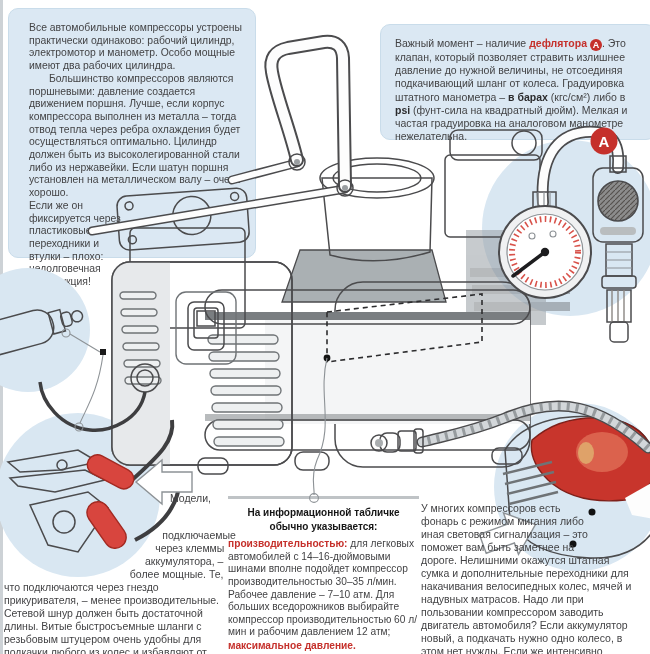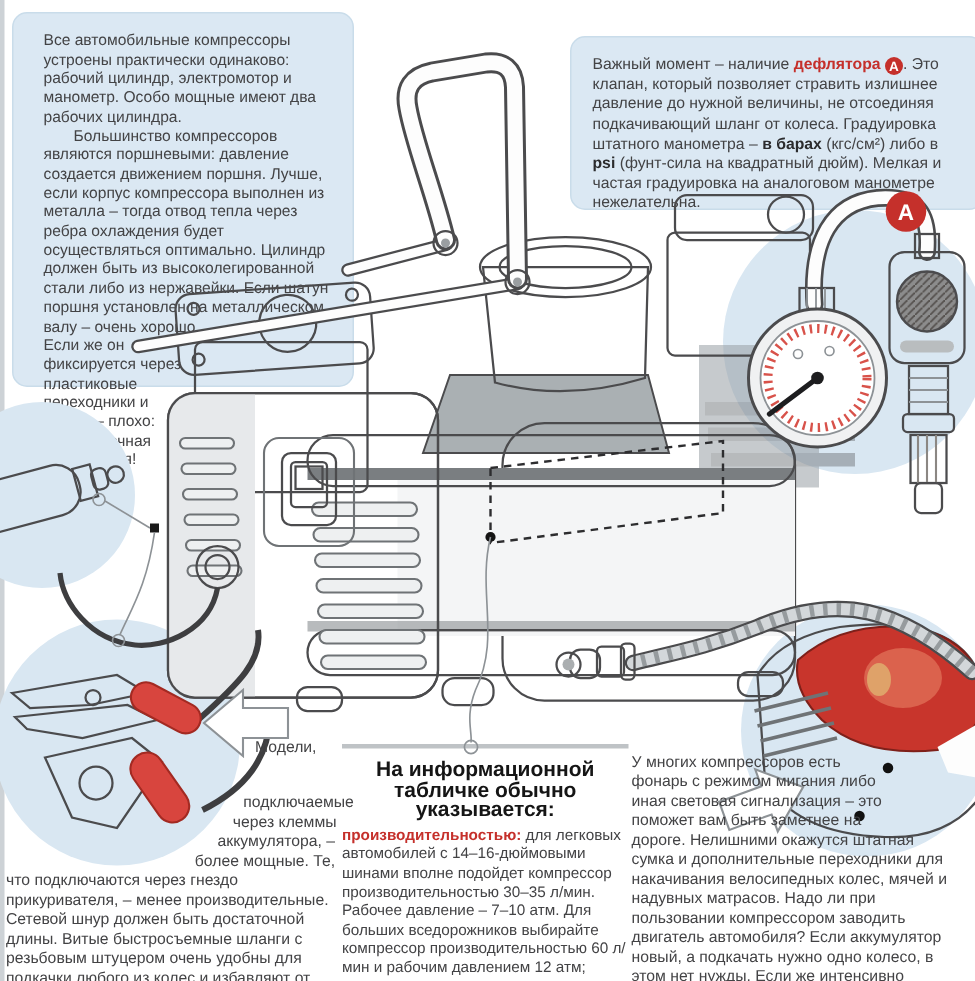--- a/index.html
+++ b/index.html
@@ -1,39 +1,39 @@
 <!DOCTYPE html>
 <html><head>
 <meta charset="utf-8">
 <style>
   html,body{margin:0;padding:0;background:#ffffff;}
   #page{position:relative;width:650px;height:654px;background:#fff;overflow:hidden;
         font-family:"Liberation Sans",sans-serif;color:#434345;}
   .edge-line{position:absolute;left:0;top:0;width:3px;height:654px;background:#cdd2d6;z-index:1;}
   .panel{position:absolute;background:#dbe8f3;border:1px solid #c9dcea;border-radius:10px;z-index:2;}
-  .panel-tl{left:8px;top:8px;width:228px;height:250px;padding:13px 6px 0 20px;box-sizing:border-box;
+  .panel-tl{left:8px;top:8px;width:248px;height:250px;padding:13px 6px 0 20px;box-sizing:border-box;
             font-size:10.4px;line-height:12.7px;}
   .panel-tl p{margin:0;}
   .panel-tl .p2{text-indent:20px;}
   .panel-tl .narrow{width:98px;text-indent:0;}
   .panel-tr{left:380px;top:24px;width:276px;height:116px;padding:12px 12px 0 14px;box-sizing:border-box;
             font-size:10.5px;line-height:13.2px;}
   .red{color:#c5302b;font-weight:bold;}
   .bold{font-weight:bold;color:#2b2b2d;}
   .badge{display:inline-block;width:12px;height:12px;border-radius:50%;background:#c5302b;color:#fff;
          font-size:9px;font-weight:bold;text-align:center;line-height:12px;vertical-align:-1px;}
   svg#art{position:absolute;left:0;top:0;z-index:5;pointer-events:none;}
   .note{position:absolute;z-index:6;font-size:10.5px;line-height:13px;color:#434345;}
   .note-models{left:4px;top:492px;width:232px;}
   .fl-l{float:left;width:170px;height:86px;shape-outside:circle(92px at 74px 0px);}
   .note-lamp{left:421px;top:502px;width:227px;}
   .fl-r{float:right;width:118px;height:70px;shape-outside:circle(92px at 157px -15px);}
   .spec{position:absolute;left:228px;top:496px;width:191px;z-index:4;border-top:3px solid #bfc3c6;
         padding-top:5px;background:transparent;}
-  .spec-title{font-weight:bold;font-size:14px;line-height:13.6px;text-align:center;color:#151515;margin:2px 0 5px 0;}
+  .spec-title{font-weight:bold;font-size:10px;line-height:13.6px;text-align:center;color:#151515;margin:2px 0 5px 0;}
   .spec-item{margin:0 0 1px 0;font-size:10.2px;line-height:12.6px;color:#434345;}
   
   .ln{stroke:#4b4b4d;stroke-width:1.5;fill:none;}
   .thin{stroke:#8d9296;stroke-width:1.1;fill:none;}
 </style>
 </head>
 <body>
 
 <div id="page">
   <div class="edge-line"></div>

